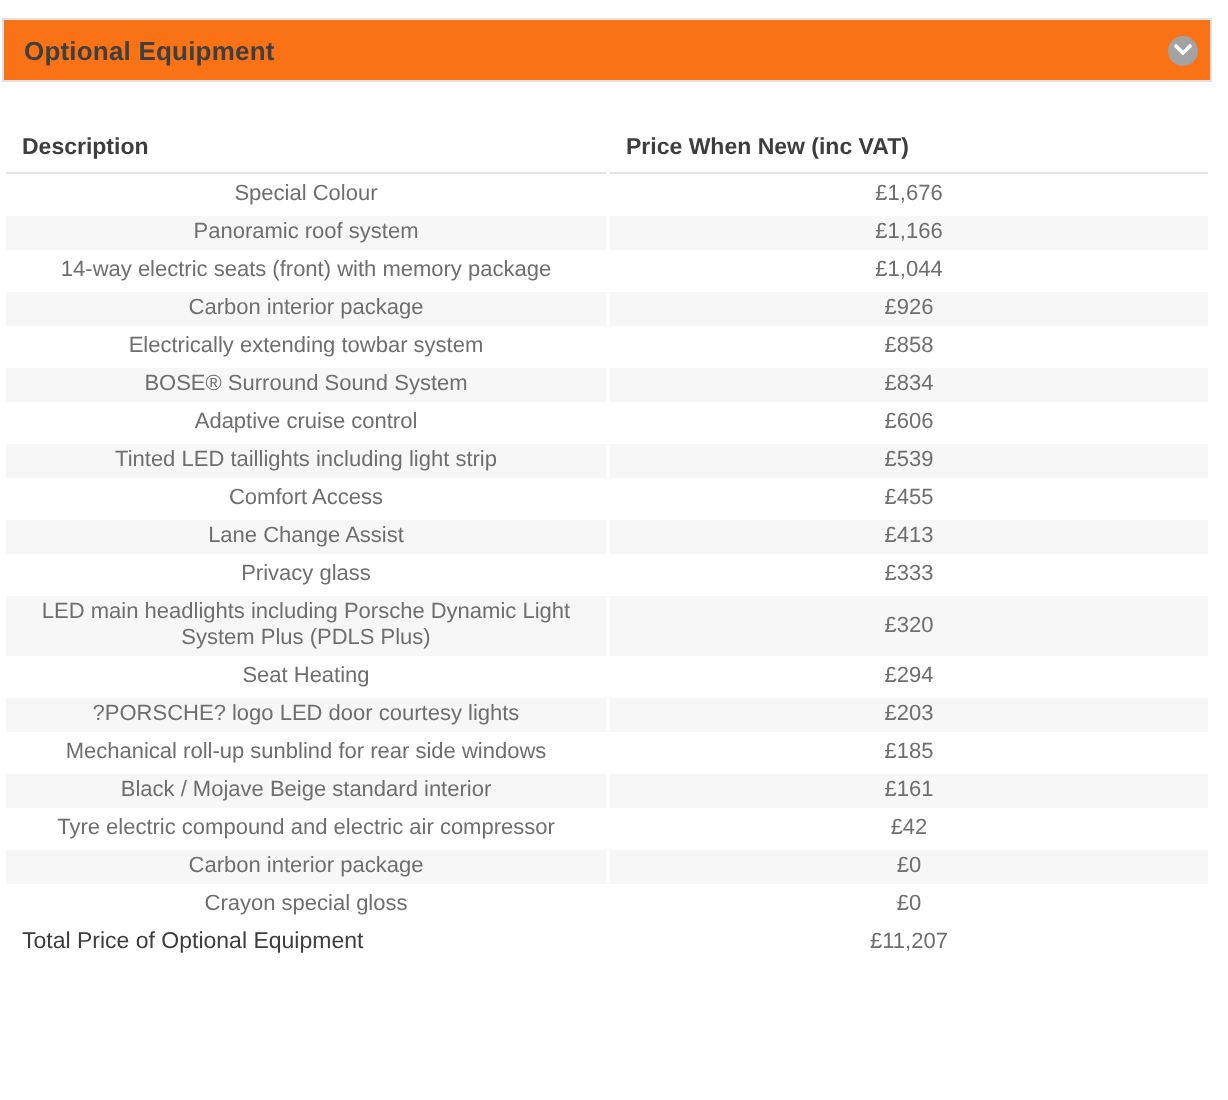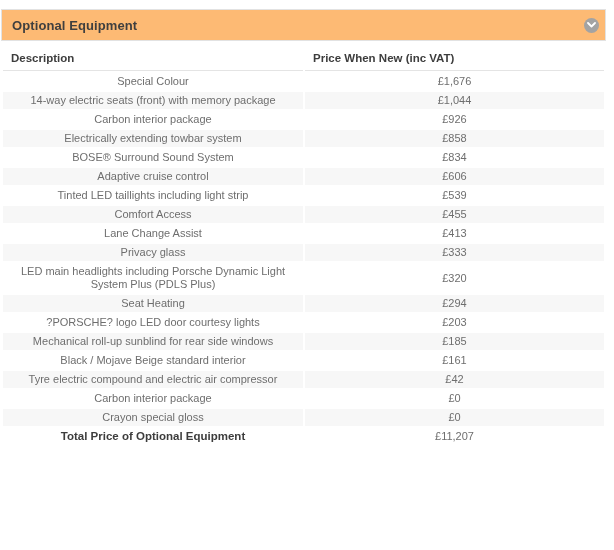--- a/index.html
+++ b/index.html
@@ -14,21 +14,21 @@
     height: 550px;
     padding: 9px 8px 0 1px;
     overflow: hidden;
   }
   .content { width: 605px; }
 
   
   .panel-header {
     width: 100%;
     height: 32px;
-    background: #fdba74;
+    background: #f97316;
     border: 1px solid #e2e2e2;
     display: flex;
     align-items: center;
     justify-content: space-between;
     padding: 0 6px 0 10px;
     cursor: pointer;
   }
   .panel-title {
     font-size: 13px;
     font-weight: bold;
@@ -43,21 +43,21 @@
     display: flex;
     align-items: center;
     justify-content: center;
     flex: 0 0 auto;
   }
   .chevron-btn svg { display: block; }
 
   
   table.equip {
     width: 100%;
-    margin-top: 5px;
+    margin-top: 21px;
     border-collapse: separate;
     border-spacing: 2px;
   }
   table.equip th {
     text-align: left;
     font-size: 11.5px;
     font-weight: bold;
     color: #3d3d3d;
     padding: 4px 8px 5px 8px;
     line-height: 13px;
@@ -67,22 +67,22 @@
   table.equip td {
     font-size: 11px;
     line-height: 13px;
     color: #6e6e6e;
     padding: 2px 8px;
     vertical-align: middle;
     text-align: center;
   }
   tbody tr:nth-child(even) td { background: #f7f7f7; }
   tfoot td.total-label {
-    text-align: center;
-    font-weight: bold;
+    text-align: left;
+    font-weight: normal;
     color: #3d3d3d;
     font-size: 11.5px;
   }
 </style>
 </head>
 <body>
 
 <div class="content">
 
   <div class="panel-header">
@@ -104,20 +104,24 @@
         <th>Description</th>
         <th>Price When New (inc VAT)</th>
       </tr>
     </thead>
     <tbody id="equipment-rows">
   <tr>
     <td class="desc">Special Colour</td>
     <td class="price">£1,676</td>
   </tr>
 
+  <tr>
+    <td class="desc">Panoramic roof system</td>
+    <td class="price">£1,166</td>
+  </tr>
 
   <tr>
     <td class="desc">14-way electric seats (front) with memory package</td>
     <td class="price">£1,044</td>
   </tr>
 
   <tr>
     <td class="desc">Carbon interior package</td>
     <td class="price">£926</td>
   </tr>

